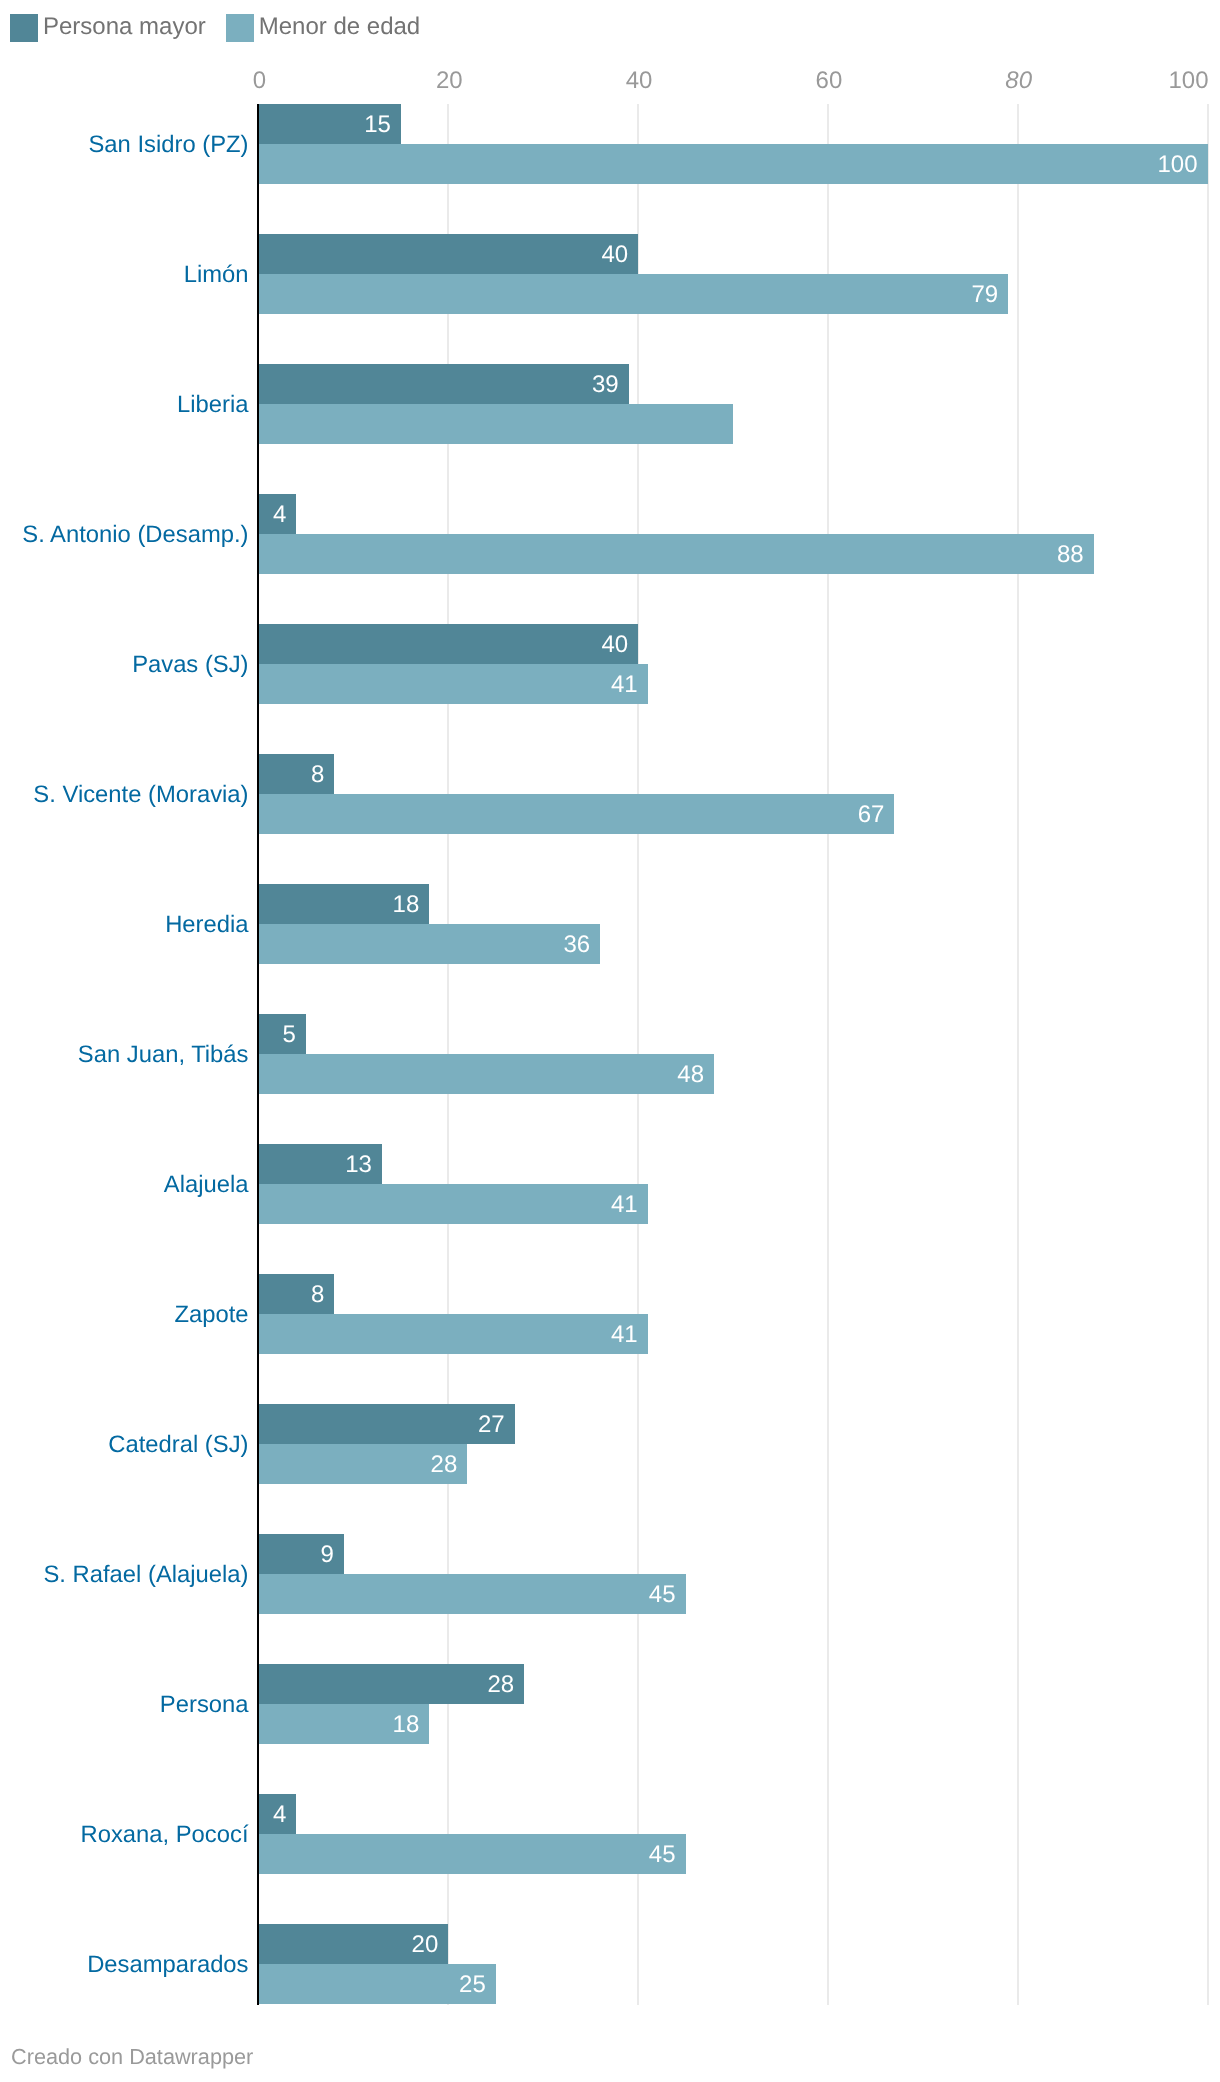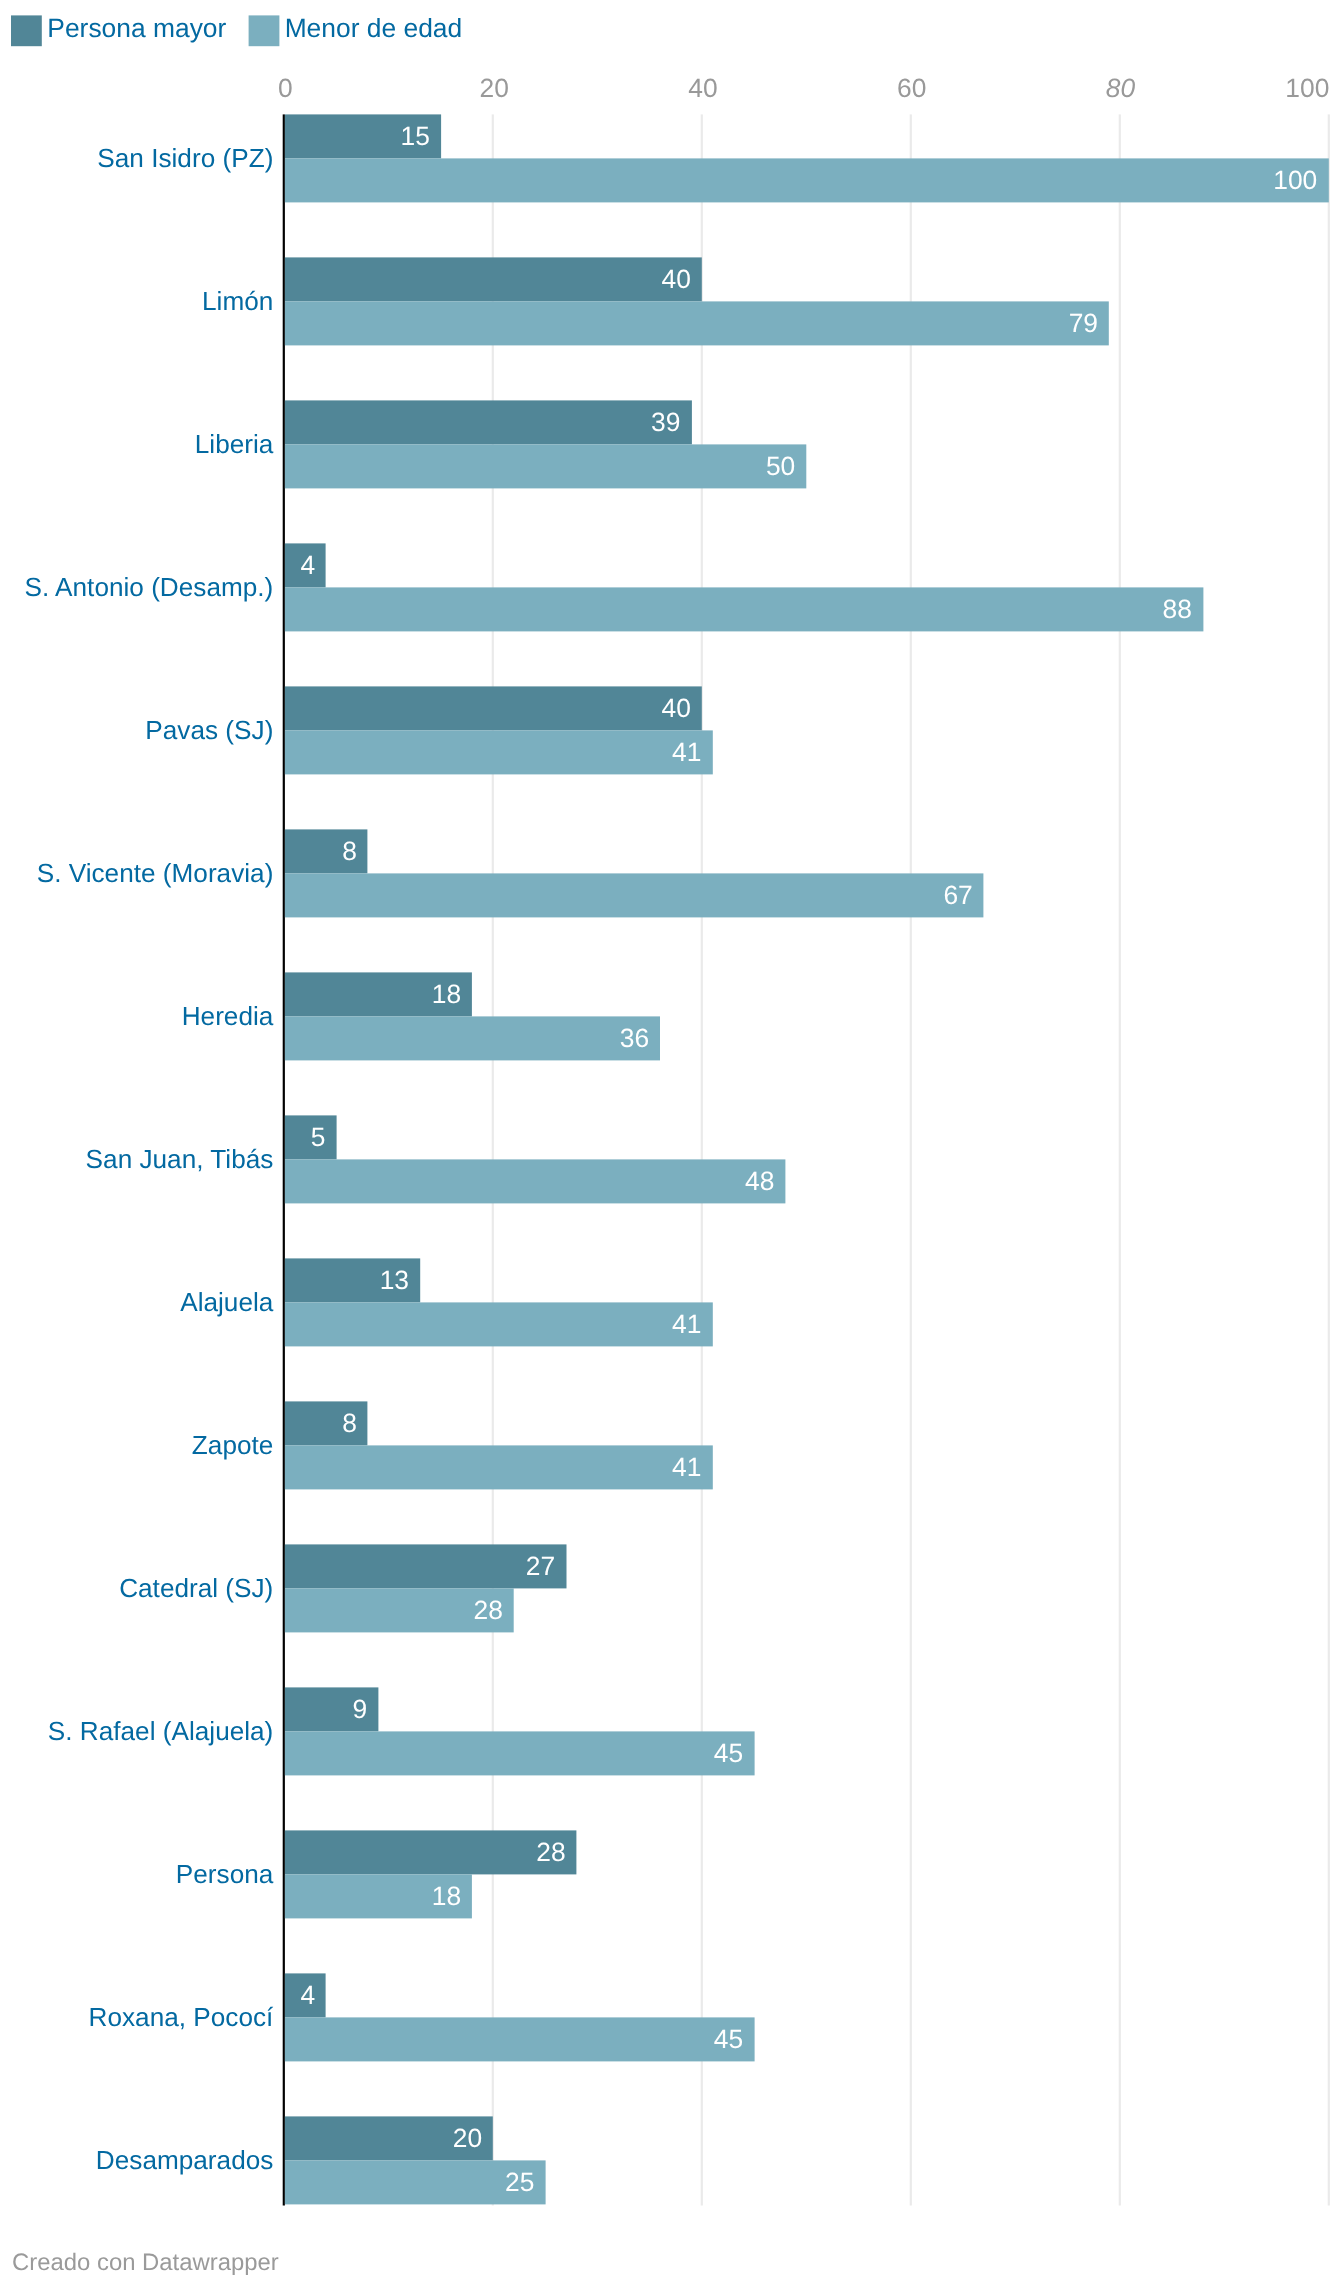--- a/index.html
+++ b/index.html
@@ -7,21 +7,21 @@
   body{width:1220px;height:2082px;overflow:hidden;
        font-family:"Liberation Sans",sans-serif;
        -webkit-font-smoothing:antialiased;text-rendering:geometricPrecision;}
   #root{position:relative;width:1220px;height:2082px;background:#ffffff;
         transform:translateZ(0);will-change:transform;}
 
   
   .legend{position:absolute;left:10px;top:14px;display:flex;align-items:flex-start;}
   .legend-item{display:flex;align-items:flex-start;margin-right:20px;}
   .swatch{width:28px;height:28px;flex:none;}
-  .legend-label{font-size:24px;color:#0369a1;margin-left:5px;line-height:25px;height:28px;}
+  .legend-label{font-size:24px;color:#737373;margin-left:5px;line-height:25px;height:28px;}
 
   
   .plot{position:absolute;left:0;top:0;width:1220px;height:2082px;}
   .tick-label{position:absolute;font-size:24px;color:#999999;white-space:nowrap;
               line-height:28px;height:28px;transform:translateX(-50%);}
   .tick-label.last{transform:translateX(-100%);}
   .gridline{position:absolute;width:2px;background:#eaeaea;}
   .axisline{position:absolute;width:2.4px;background:#000000;}
   .cat-label{position:absolute;font-size:23.8px;color:#0369a1;text-align:center;
              white-space:nowrap;line-height:28px;height:28px;}
@@ -70,21 +70,20 @@
       <div class="bar-value" style="left: 258.5px; width: 949px; top: 150.725px;">100</div>
       <div class="cat-label" style="right: 971.5px; top: 260.95px;">Limón</div>
       <div class="bar" style="left: 258.5px; top: 234px; width: 379.6px; height: 39.95px; background: rgb(81, 134, 151);"></div>
       <div class="bar-value" style="left: 258.5px; width: 379.6px; top: 240.775px;">40</div>
       <div class="bar" style="left: 258.5px; top: 273.95px; width: 749.71px; height: 39.95px; background: rgb(123, 175, 191);"></div>
       <div class="bar-value" style="left: 258.5px; width: 749.71px; top: 280.725px;">79</div>
       <div class="cat-label" style="right: 971.5px; top: 390.95px;">Liberia</div>
       <div class="bar" style="left: 258.5px; top: 364px; width: 370.11px; height: 39.95px; background: rgb(81, 134, 151);"></div>
       <div class="bar-value" style="left: 258.5px; width: 370.11px; top: 370.775px;">39</div>
       <div class="bar" style="left: 258.5px; top: 403.95px; width: 474.5px; height: 39.95px; background: rgb(123, 175, 191);"></div>
-      <div class="bar-value" style="left: 258.5px; width: 474.5px; top: 410.725px;">50</div>
       <div class="cat-label" style="right: 971.5px; top: 520.95px;">S. Antonio (Desamp.)</div>
       <div class="bar" style="left: 258.5px; top: 494px; width: 37.96px; height: 39.95px; background: rgb(81, 134, 151);"></div>
       <div class="bar-value" style="left: 258.5px; width: 37.96px; top: 500.775px;">4</div>
       <div class="bar" style="left: 258.5px; top: 533.95px; width: 835.12px; height: 39.95px; background: rgb(123, 175, 191);"></div>
       <div class="bar-value" style="left: 258.5px; width: 835.12px; top: 540.725px;">88</div>
       <div class="cat-label" style="right: 971.5px; top: 650.95px;">Pavas (SJ)</div>
       <div class="bar" style="left: 258.5px; top: 624px; width: 379.6px; height: 39.95px; background: rgb(81, 134, 151);"></div>
       <div class="bar-value" style="left: 258.5px; width: 379.6px; top: 630.775px;">40</div>
       <div class="bar" style="left: 258.5px; top: 663.95px; width: 389.09px; height: 39.95px; background: rgb(123, 175, 191);"></div>
       <div class="bar-value" style="left: 258.5px; width: 389.09px; top: 670.725px;">41</div>

